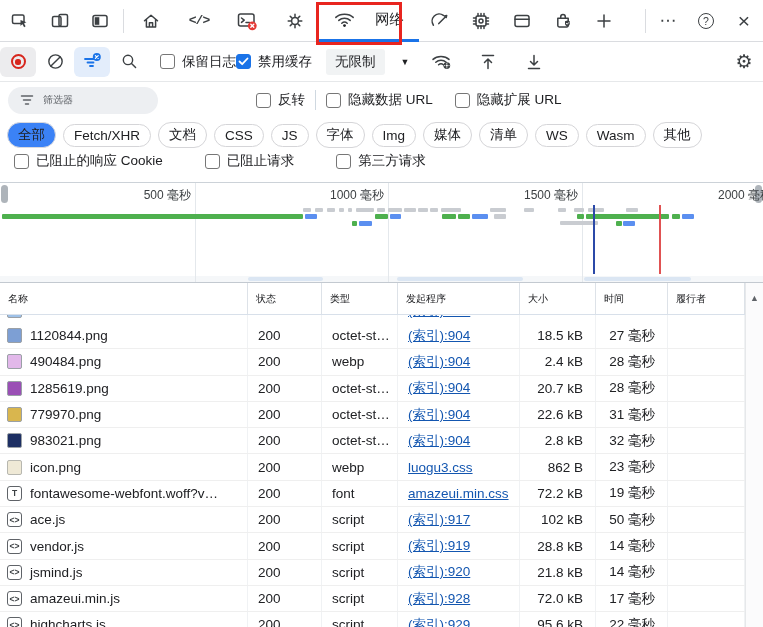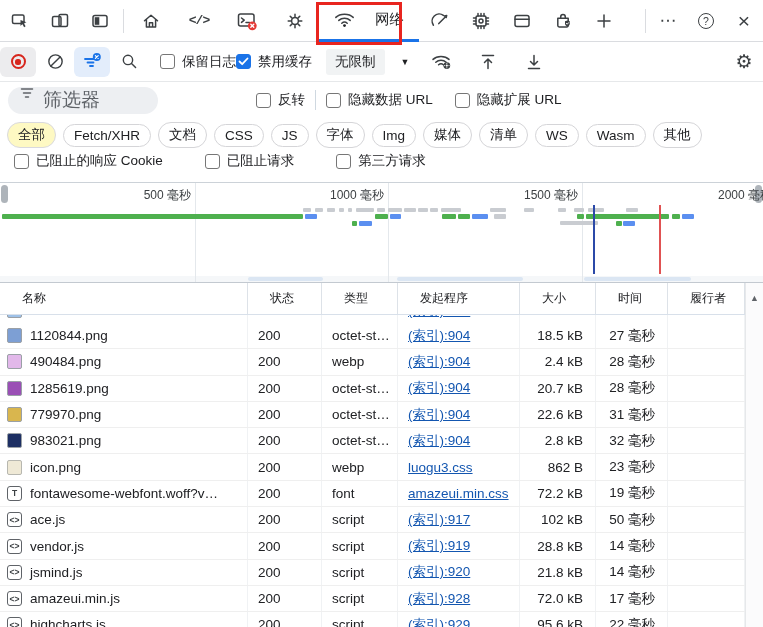--- a/index.html
+++ b/index.html
@@ -36,46 +36,46 @@
   .recicon::after{content:"";position:absolute;inset:2.5px;background:#d7261d;border-radius:2.5px}
   .cb{width:15px;height:15px;border:1.5px solid #767676;border-radius:3px;background:#fff;flex:0 0 auto;cursor:pointer}
   .cb.on{background:#1a73e8;border-color:#1a73e8;display:flex;align-items:center;justify-content:center}
   .cblab{font-size:13.5px;margin-left:7px;white-space:nowrap}
   .cbgroup{display:flex;align-items:center;cursor:pointer}
   .throttle{background:#f1f3f4;border-radius:3px;padding:4px 9px;font-size:13.5px;margin-left:14px;cursor:pointer}
   .caret{font-size:9px;color:#202124;margin-left:16px;cursor:pointer}
 
   
   .filterbar{display:flex;align-items:center;height:36px;padding:0 8px}
-  .searchpill{width:150px;height:27px;background:#edeff2;border-radius:14px;display:flex;align-items:flex-start;gap:9px;padding:0 12px;color:#5f6368;font-size:19px;cursor:text}
+  .searchpill{width:150px;height:27px;background:#edeff2;border-radius:14px;display:flex;align-items:center;gap:9px;padding:0 12px;color:#5f6368;font-size:10px;cursor:text}
   .fsep{width:1px;height:20px;background:#cfd8e0;margin:0 10px}
 
   
   .chipbar{display:flex;align-items:center;height:34px;padding:0 7px;gap:7px}
   .chip{font-family:inherit;font-size:13.5px;padding:3px 10px;border:1px solid #d5d5d8;border-radius:13px;background:#fff;color:#202124;cursor:pointer;white-space:nowrap}
-  .chip.active{background:#fef9c3;border-color:#d9d9de}
+  .chip.active{background:#3b82f6;border-color:#d9d9de}
 
   
   .blockbar{display:flex;align-items:flex-start;height:30px;padding:0 14px;gap:42px}
 
   
   .overview{position:relative;height:101px;border-top:1px solid #ccd2d8;border-bottom:1px solid #c3c9d0;overflow:hidden;background:#fff}
   .tick-label{position:absolute;top:4px;font-size:12px;color:#3c4043;width:70px;text-align:right;white-space:nowrap}
   .gridline{position:absolute;top:0;bottom:0;width:1px;background:#e4e8ec}
   .gripper{position:absolute;top:2px;width:7px;height:18px;background:#aeb4ba;border-radius:3.5px;cursor:ew-resize}
   .bar{position:absolute;border-radius:1px}
   .mline{position:absolute;top:22px;bottom:8px;width:2px}
   .strip{position:absolute;left:0;right:0;bottom:0;height:6px;background:#f5f7f9}
   .stripseg{position:absolute;top:1px;height:4px;background:#dbe6f3;border-radius:2px}
 
   
   .nettable{position:relative;height:344px}
   .grid7{display:grid;grid-template-columns:248px 74px 76px 122px 76px 72px 77px;width:745px}
   .thead{height:32px;border-bottom:1px solid #d8e0ea}
-  .th{display:flex;align-items:center;padding-left:22px;font-size:12px;color:#202124;border-right:1px solid #dde2e8;cursor:pointer}
+  .th{display:flex;align-items:center;padding-left:8px;font-size:10px;color:#202124;border-right:1px solid #dde2e8;cursor:pointer}
   .tbody{height:312px;overflow:hidden;width:745px}
   .trow{height:26.3px;border-bottom:1px solid #efefef;cursor:pointer}
   .td{display:flex;align-items:center;padding-left:10px;font-size:13.5px;border-right:1px solid #f0f2f4;white-space:nowrap;overflow:hidden}
   .td.name{padding-left:7px;gap:8px}
   .td.right{justify-content:flex-end;padding-right:12px;padding-left:0}
   .td a{color:#1356b0;}
   .fico{width:15px;height:15px;border-radius:2px;flex:0 0 auto;border:1px solid #9aa0a6}
   .fico.page{background:#fdfdf8;border-color:#b7b7b0;position:relative}
   .fico.frame{border:1.2px solid #5f6368;border-radius:3px;background:#fff;display:flex;align-items:center;justify-content:center;font-size:8.5px;color:#3c4043;font-weight:700}
   .rowclip{height:8px;overflow:hidden}

